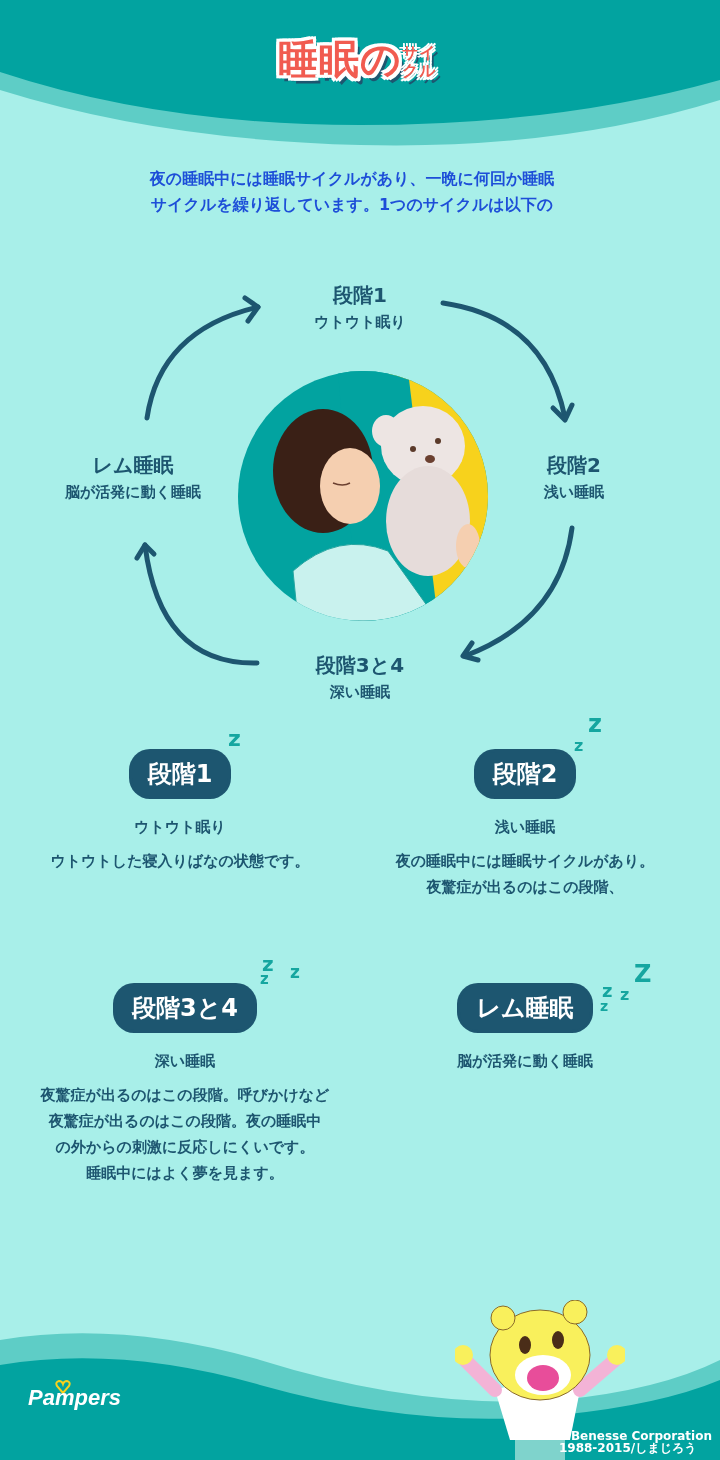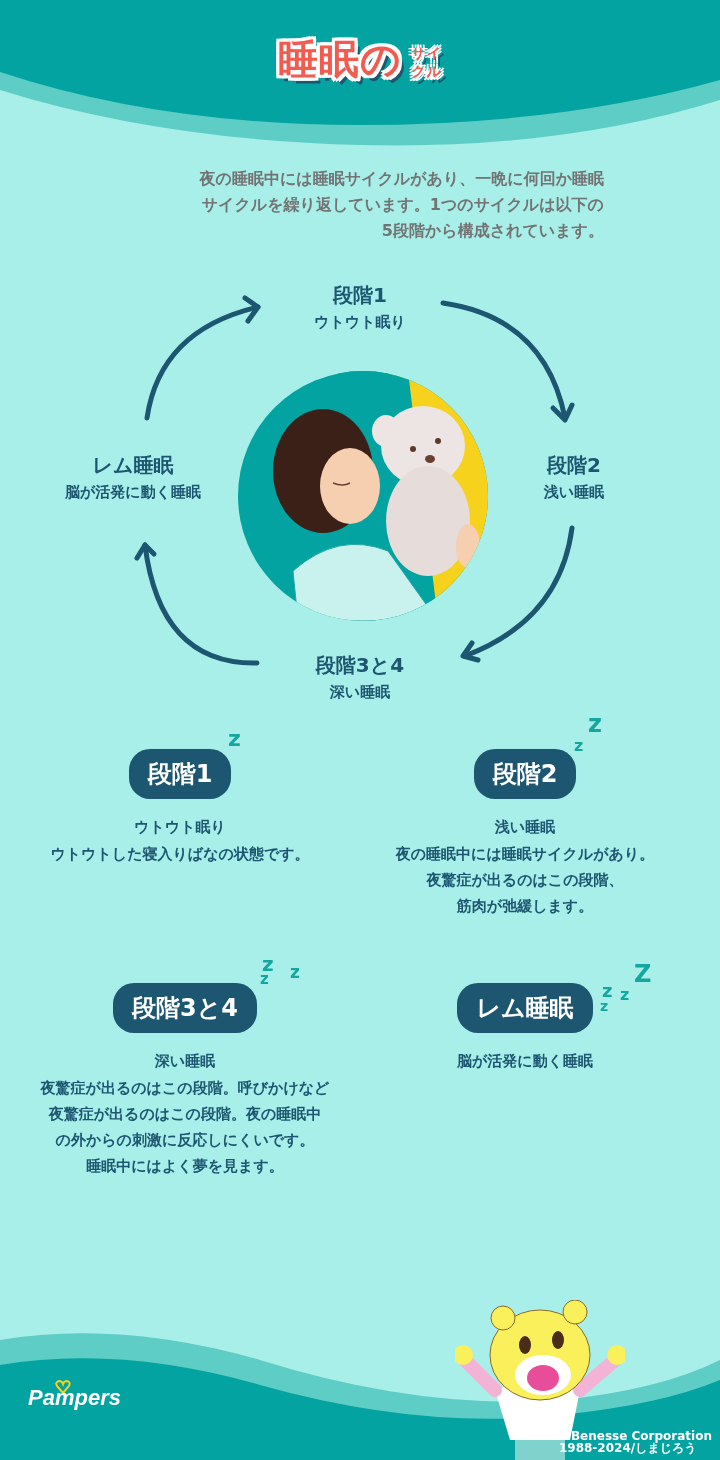--- a/index.html
+++ b/index.html
@@ -12,38 +12,38 @@
   }
   .header-bg { position: absolute; left: 0; top: 0; width: 720px; height: 160px; }
   .title {
     position: absolute; top: 32px; left: 0; width: 720px; text-align: center;
     font-weight: bold; font-size: 40px; color: #f15b50; letter-spacing: 1px;
     text-shadow:
       -3px -3px 0 #fff, 3px -3px 0 #fff, -3px 3px 0 #fff, 3px 3px 0 #fff,
       0 -3px 0 #fff, 0 3px 0 #fff, -3px 0 0 #fff, 3px 0 0 #fff,
       5px 6px 0 #1d5670;
   }
-  .title .small { font-size: 14px; display: inline-block; line-height: 18px; vertical-align: middle; width: 40px; text-align: right; }
+  .title .small { font-size: 16px; display: inline-block; line-height: 18px; vertical-align: middle; width: 40px; text-align: left; }
   .intro {
-    position: absolute; top: 166px; left: 84px; width: 520px; text-align: right;
-    font-size: 16px; line-height: 26px; font-weight: bold; color: #737373;
+    position: absolute; top: 166px; left: 92px; width: 520px; text-align: center;
+    font-size: 16px; line-height: 26px; font-weight: bold; color: #1d4ed8;
   }
   .cycle-label { position: absolute; text-align: center; width: 200px; }
   .cycle-label .h { font-size: 20px; font-weight: bold; line-height: 28px; }
   .cycle-label .s { font-size: 15px; font-weight: bold; line-height: 26px; }
   .arrows { position: absolute; left: 0; top: 280px; width: 720px; height: 400px; }
   .illus { position: absolute; left: 238px; top: 371px; width: 250px; height: 250px; border-radius: 50%; overflow: hidden; }
   .stage { position: absolute; text-align: center; }
   .badge {
     display: inline-block; background: #1d5670; color: #fff; font-weight: bold;
     font-size: 24px; padding: 6px 16px; border-radius: 18px;
     box-shadow: 0 0 0 3px #1d5670;
   }
   .stage .sub { font-size: 15px; font-weight: bold; margin-top: 20px; line-height: 22px; }
-  .stage .desc { font-size: 15px; font-weight: bold; line-height: 26px; margin-top: 3px; }
+  .stage .desc { font-size: 15px; font-weight: bold; line-height: 26px; margin-top: 10px; }
   .zzz { position: absolute; color: #15a6a0; font-weight: bold; font-family: "DejaVu Sans", sans-serif; }
   .footer-bg { position: absolute; left: 0; top: 1300px; width: 720px; height: 160px; }
   .logo { position: absolute; left: 28px; top: 1385px; color: #fff; font-weight: bold; font-size: 22px; font-family: "Liberation Sans", sans-serif; font-style: italic; }
   .heart { position: absolute; left: 55px; top: 1380px; width: 16px; height: 14px; }
   .copyright { position: absolute; right: 8px; top: 1430px; color: #fff; font-size: 12px; line-height: 12px; text-align: left; font-weight: bold; }
   .mascot { position: absolute; left: 455px; top: 1300px; width: 170px; height: 160px; }
 </style>
 </head>
 <body>
 
@@ -51,21 +51,20 @@
   <path d="M0 0 H720 V100 Q560 150 360 145 Q160 140 0 90 Z" fill="#5ecdc6"></path>
   <path d="M0 0 H720 V80 Q560 125 360 125 Q160 125 0 72 Z" fill="#02a3a0"></path>
 </svg>
 <div class="title">
   <span>睡眠の</span><span class="small"><span>サイ</span><br><span>クル</span></span>
 </div>
 
 <div class="intro">
   <div>夜の睡眠中には睡眠サイクルがあり、一晩に何回か睡眠</div>
   <div>サイクルを繰り返しています。1つのサイクルは以下の</div>
-  <div>5段階から構成されています。</div>
 </div>
 
 <svg class="arrows" viewBox="0 280 720 400">
   <g fill="none" stroke="#1d5670" stroke-width="5" stroke-linecap="round" stroke-linejoin="round">
     <path d="M147 418 Q160 330 258 307"></path>
     <path d="M245 298 L258 307 L248 321"></path>
     <path d="M443 303 Q545 318 565 418"></path>
     <path d="M553 408 L565 420 L572 405"></path>
     <path d="M572 528 Q560 620 465 656"></path>
     <path d="M472 643 L463 656 L478 660"></path>
@@ -118,21 +117,20 @@
   </div>
 </div>
 <div class="zzz" style="left:228px; top:726px; font-size:22px;">z</div>
 
 <div class="stage" style="left:355px; top:752px; width:340px;">
   <div class="badge">段階2</div>
   <div class="sub">浅い睡眠</div>
   <div class="desc">
     <div>夜の睡眠中には睡眠サイクルがあり。</div>
     <div>夜驚症が出るのはこの段階、</div>
-    <div>筋肉が弛緩します。</div>
   </div>
 </div>
 <div class="zzz" style="left:574px; top:736px; font-size:16px;">z</div>
 <div class="zzz" style="left:588px; top:710px; font-size:24px;">z</div>
 
 <div class="stage" style="left:10px; top:986px; width:350px;">
   <div class="badge">段階3と4</div>
   <div class="sub">深い睡眠</div>
   <div class="desc">
     <div>夜驚症が出るのはこの段階。呼びかけなど</div>
@@ -173,14 +171,14 @@
   <ellipse cx="70" cy="45" rx="6" ry="9" fill="#4a2d18"></ellipse>
   <ellipse cx="103" cy="40" rx="6" ry="9" fill="#4a2d18"></ellipse>
 </svg>
 
 <svg class="heart" viewBox="0 0 16 14">
   <path d="M8 13 L2 6 Q0 2 4 1 Q7 1 8 4 Q9 1 12 1 Q16 2 14 6 Z" fill="none" stroke="#f7d21c" stroke-width="2"></path>
 </svg>
 <div class="logo">Pampers</div>
 <div class="copyright">
   <div>©Benesse Corporation</div>
-  <div>1988-2024/しまじろう</div>
+  <div>1988-2015/しまじろう</div>
 </div>
 
 </body></html>

